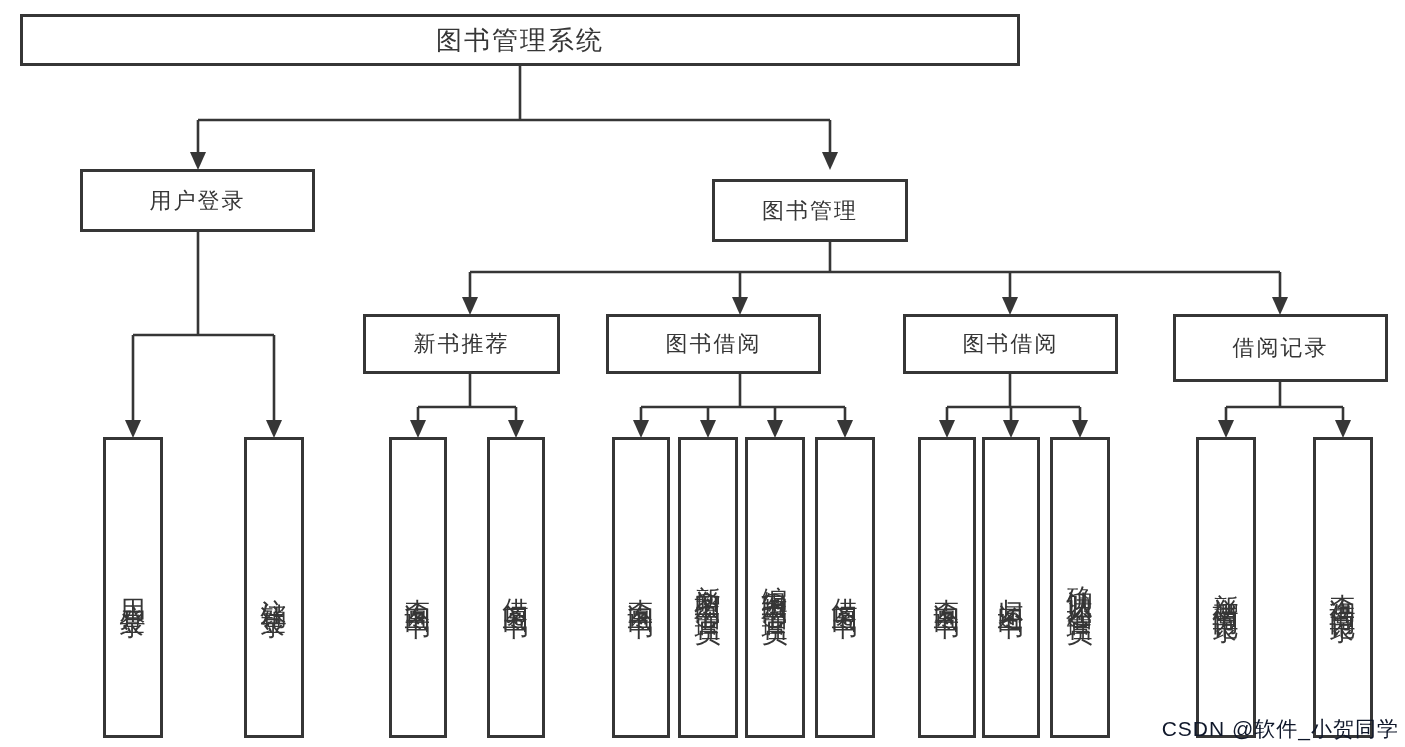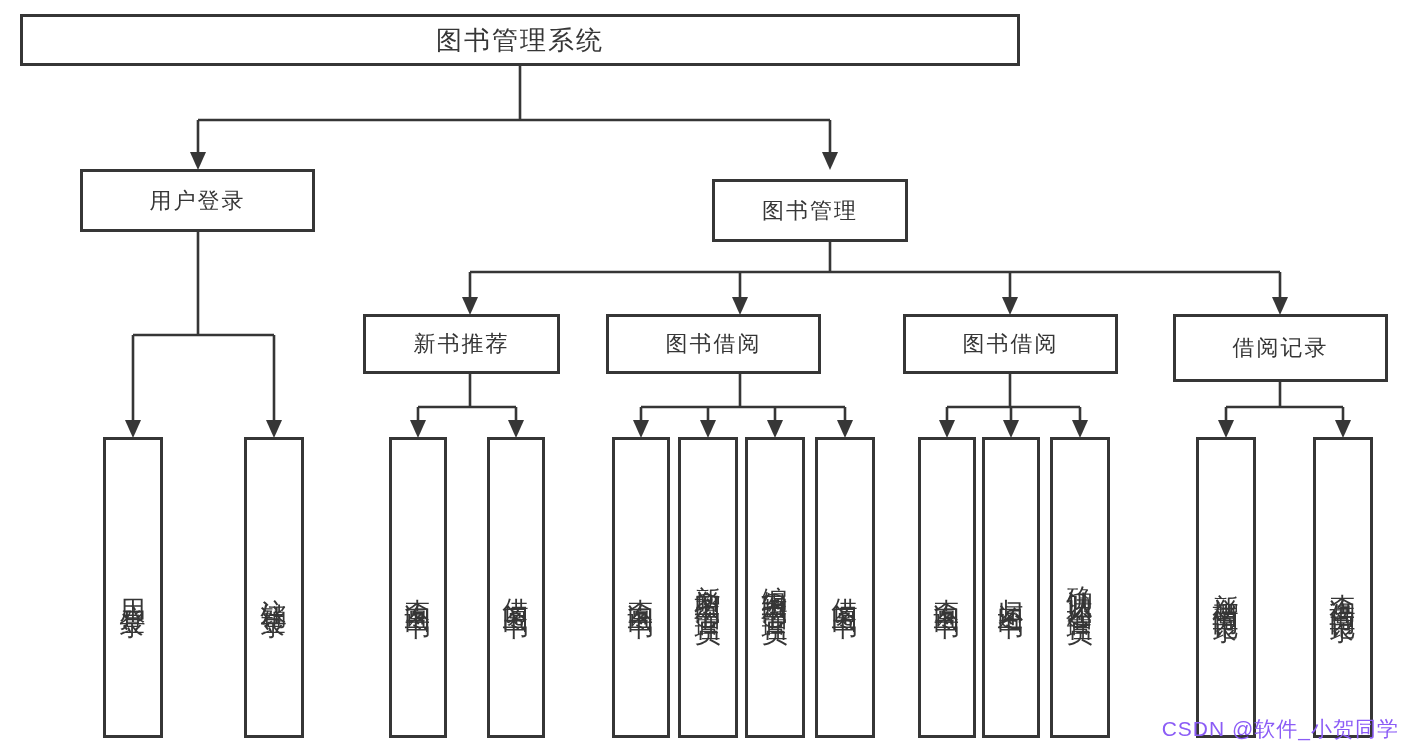--- a/index.html
+++ b/index.html
@@ -27,21 +27,21 @@
     writing-mode:vertical-rl;
     text-orientation:mixed;
     font-size:26px;
     letter-spacing:5px;
     line-height:1;
   }
   .watermark{
     position:absolute;
     right:6px;top:715px;
     font-size:21px;
-    color:#8b5cf6;
+    color:#0f172a;
     letter-spacing:1px;
     white-space:nowrap;
     z-index:3;
   }
 </style>
 </head>
 <body>
 
 <div class="canvas">
 

